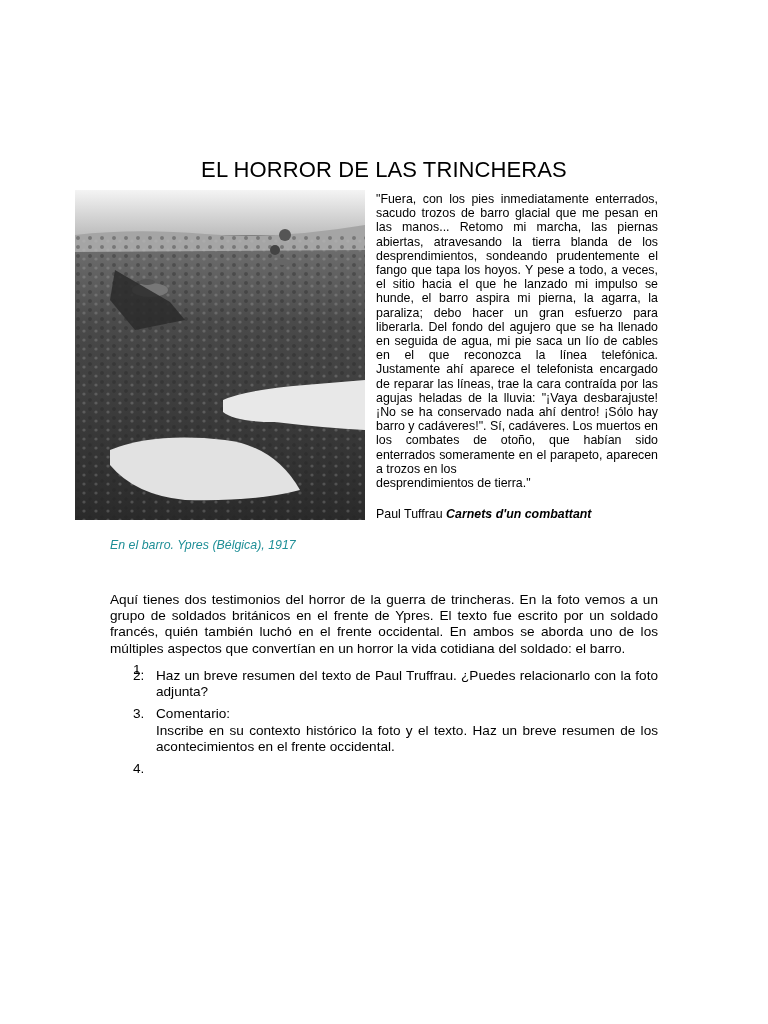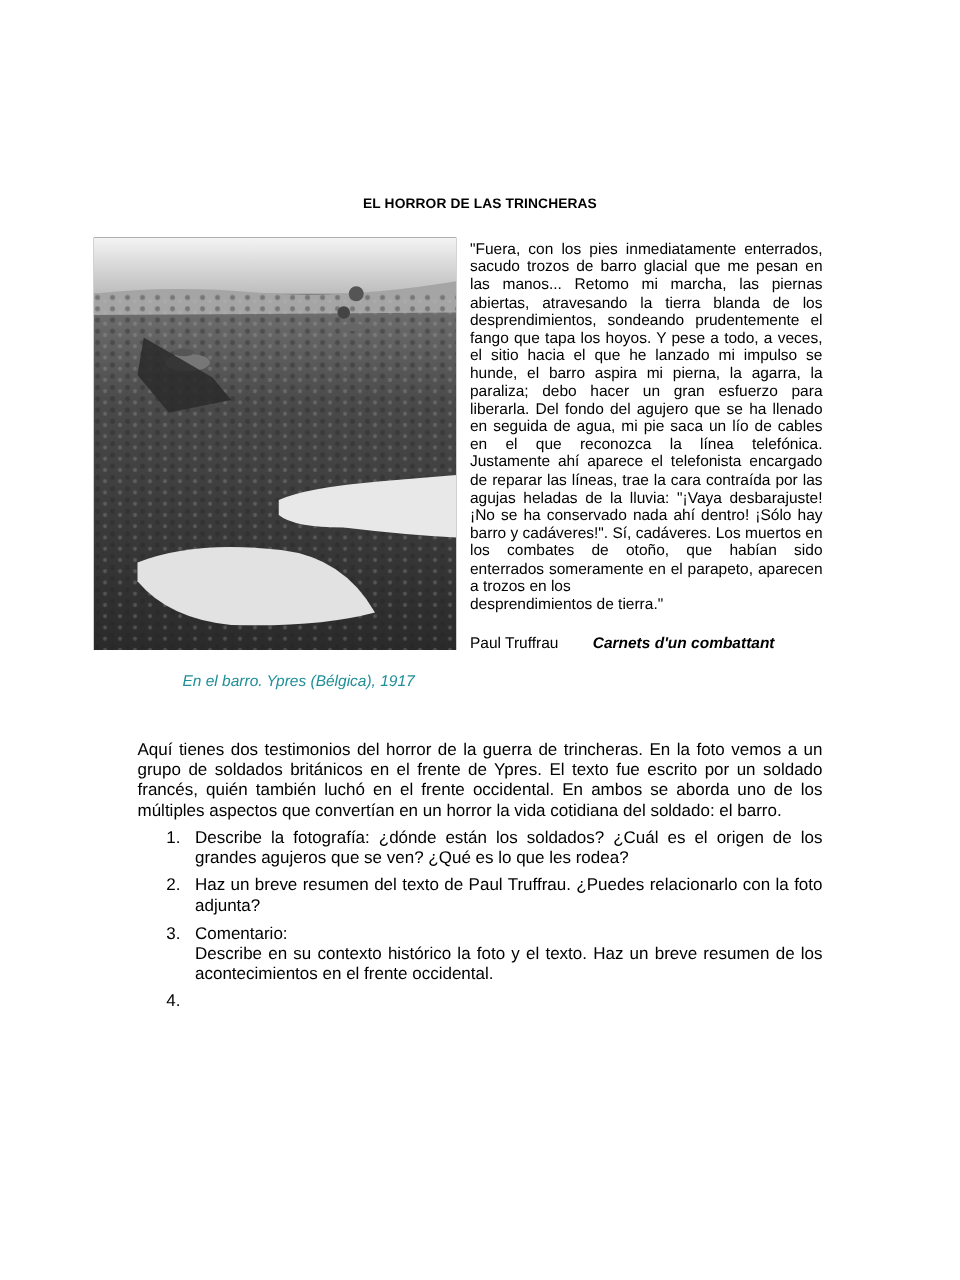--- a/index.html
+++ b/index.html
@@ -9,22 +9,22 @@
     position: relative;
     overflow: hidden;
     font-family: "Liberation Sans", sans-serif;
     color: #000;
   }
   .title {
     position: absolute;
     left: 0; width: 768px;
     top: 157px;
     text-align: center;
-    font-weight: bold;
-    font-size: 11px;
+    font-weight: normal;
+    font-size: 22px;
     letter-spacing: 0.1px;
   }
   .photo {
     position: absolute;
     left: 75px; top: 190px;
     width: 290px; height: 330px;
     overflow: hidden;
     background: #555;
   }
   .photo svg { display: block; width: 100%; height: 100%; }
@@ -35,28 +35,27 @@
     font-size: 12.4px;
     line-height: 14.2px;
     text-align: justify;
   }
   .quote .last { display: block; text-align: left; }
   .attribution {
     position: absolute;
     left: 376px; top: 507px;
     font-size: 12.4px;
   }
-  .attribution b { font-style: italic; margin-left: 24px; }
+  .attribution b { font-style: italic; }
   .caption {
     position: absolute;
     left: 110px; top: 538px;
     font-size: 12.4px;
     font-style: italic;
     color: #1f8f97;
-    margin-left: 36px;
   }
   .intro {
     position: absolute;
     left: 110px; top: 592px;
     width: 548px;
     font-size: 13.6px;
     line-height: 16.2px;
     text-align: justify;
   }
   .questions {
@@ -120,39 +119,38 @@
       <path d="M35 260 Q80 242 150 250 Q200 256 225 300 Q180 312 110 310 Q60 305 35 275 Z" fill="#e2e2e2"></path>
     </svg>
   </div>
 
   <div class="quote">
     <span>"Fuera, con los pies inmediatamente enterrados, sacudo trozos de barro glacial que me pesan en las manos... Retomo mi marcha, las piernas abiertas, atravesando la tierra blanda de los desprendimientos, sondeando prudentemente el fango que tapa los hoyos. Y pese a todo, a veces, el sitio hacia el que he lanzado mi impulso se hunde, el barro aspira mi pierna, la agarra, la paraliza; debo hacer un gran esfuerzo para liberarla. Del fondo del agujero que se ha llenado en seguida de agua, mi pie saca un lío de cables en el que reconozca la línea telefónica. Justamente ahí aparece el telefonista encargado de reparar las líneas, trae la cara contraída por las agujas heladas de la lluvia: "¡Vaya desbarajuste! ¡No se ha conservado nada ahí dentro! ¡Sólo hay barro y cadáveres!". Sí, cadáveres. Los muertos en los combates de otoño, que habían sido enterrados someramente en el parapeto, aparecen a trozos en los</span>
     <span class="last">desprendimientos de tierra."</span>
   </div>
 
   <div class="attribution">
-    <span>Paul Truffrau</span>
+    <span>Paul Tuffrau</span>
     <b>Carnets d'un combattant</b>
   </div>
 
   <div class="caption">En el barro. Ypres (Bélgica), 1917</div>
 
   <div class="intro">Aquí tienes dos testimonios del horror de la guerra de trincheras. En la foto vemos a un grupo de soldados británicos en el frente de Ypres. El texto fue escrito por un soldado francés, quién también luchó en el frente occidental. En ambos se aborda uno de los múltiples aspectos que convertían en un horror la vida cotidiana del soldado: el barro.</div>
 
   <ol class="questions">
     <li>
       <span class="num">1.</span>
-      <span>Describe la fotografía: ¿dónde están los soldados? ¿Cuál es el origen de los grandes agujeros que se ven? ¿Qué es lo que les rodea?</span>
     </li>
     <li>
       <span class="num">2.</span>
       <span>Haz un breve resumen del texto de Paul Truffrau. ¿Puedes relacionarlo con la foto adjunta?</span>
     </li>
     <li>
       <span class="num">3.</span>
       <span>Comentario:</span>
-      <span class="sub">Describe en su contexto histórico la foto y el texto. Haz un breve resumen de los acontecimientos en el frente occidental.</span>
+      <span class="sub">Inscribe en su contexto histórico la foto y el texto. Haz un breve resumen de los acontecimientos en el frente occidental.</span>
     </li>
     <li>
       <span class="num">4.</span>
     </li>
   </ol>
 </div>
 
 </body></html>

